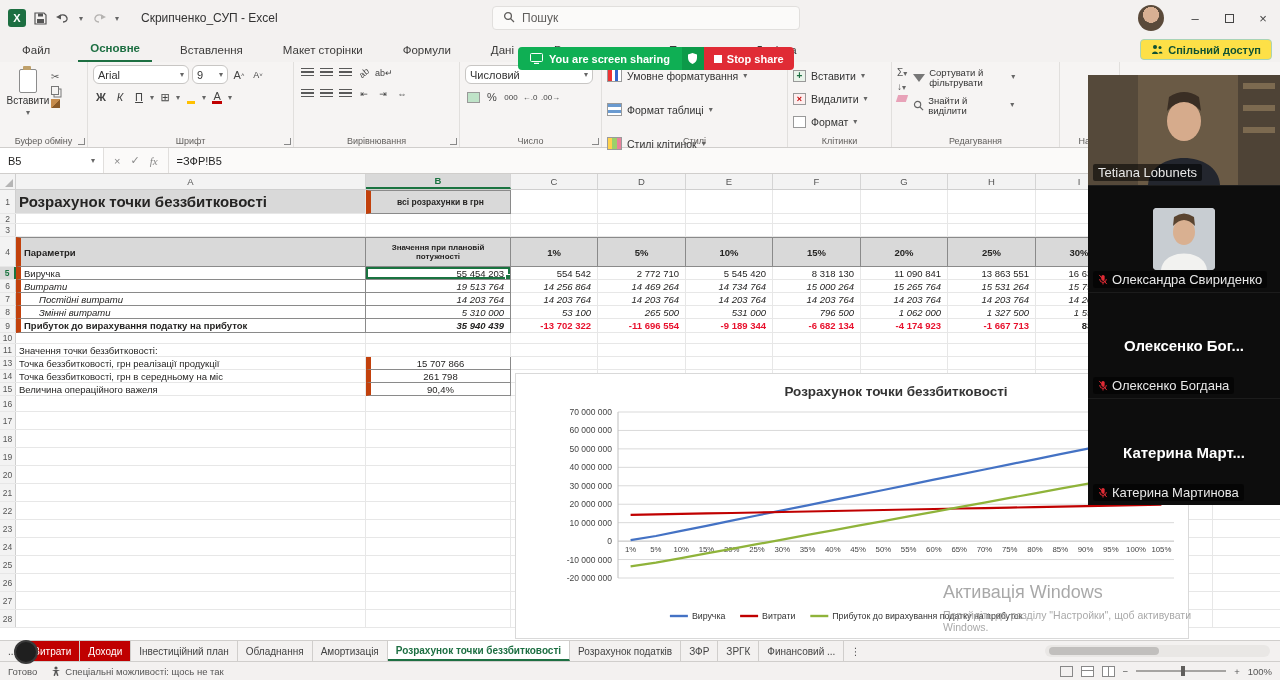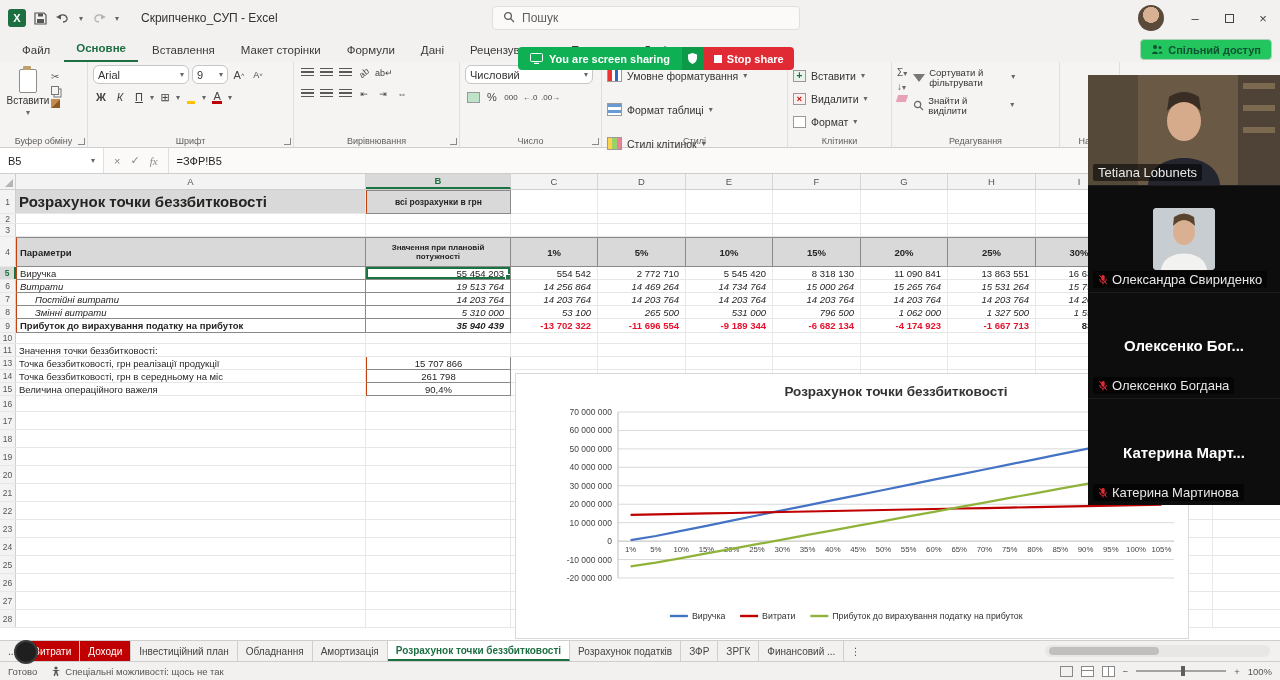--- a/index.html
+++ b/index.html
@@ -24,21 +24,21 @@
     background:radial-gradient(circle at 50% 38%, #d8b093 0 38%, #5a4a3a 39% 100%); }
   .win-btn { width:34px; height:36px; display:flex; align-items:center; justify-content:center;
     color:#444; font-size:13px; }
   .restore-ic { width:9px; height:9px; border:1px solid #444; position:relative; }
 
   
   .ribbon-tabs { height:26px; background:#f3f1f0; display:flex; align-items:flex-end;
     padding-left:10px; gap:2px; position:relative; }
   .rtab { padding:4px 12px 6px; font-size:11.5px; color:#3b3a39; white-space:nowrap; }
   .rtab.active { font-weight:bold; color:#1d6f42; border-bottom:2.5px solid #1d6f42; }
-  .collab-btn { position:absolute; right:8px; top:3px; height:21px; background:#22c55e;
+  .collab-btn { position:absolute; right:8px; top:3px; height:21px; background:#fde047;
     border:1px solid #a9d3b6; border-radius:4px; color:#0f5132; font-size:11px; font-weight:bold;
     display:flex; align-items:center; gap:5px; padding:0 10px; }
 
   
   .share-banner { position:absolute; left:518px; top:47px; display:flex; align-items:stretch;
     z-index:30; height:23px; font-size:11px; }
   .share-green { background:#0faf54; color:#fff; display:flex; align-items:center; gap:6px;
     padding:0 12px; border-radius:4px 0 0 4px; font-weight:bold; }
   .share-shield { background:#0c9a49; width:22px; display:flex; align-items:center; justify-content:center; }
   .share-stop { background:#e02b35; color:#fff; display:flex; align-items:center; gap:5px;
@@ -116,21 +116,21 @@
   .cell.red { color:#e8112d; }
   .cell.ind { padding-left:18px; }
   .cell.hdrbg { background:#d9d9d9; }
   .cell.hdr { background:#d9d9d9; font-weight:bold; }
   .cell.small { font-size:8px; }
   .cell.wrap { white-space:normal; text-align:center; line-height:1.15; }
   .cell.t-title { font-size:15px; font-weight:bold; overflow:visible; }
   .cell.t-sub { font-size:8.5px; font-weight:bold; }
   .cell.bx { border-right:1px solid #8a8a8a; border-bottom:1px solid #8a8a8a; margin-bottom:-1px; }
   .cell.bt { border-top:1px solid #8a8a8a; }
-  .cell.bl { border-left:1px solid #c2410c; }
+  .cell.bl { border-left:5px solid #c2410c; }
   .cell.selcell { box-shadow:inset 0 0 0 2px #1a7340; position:relative; }
   .cell.selcell:after { content:""; position:absolute; right:-2px; bottom:-2px; width:5px; height:5px;
     background:#1a7340; border:1px solid #fff; }
 
   
   .chart-box { position:absolute; left:515px; top:199px; width:674px; height:266px; background:#fff;
     border:1px solid #d9d9d9; z-index:5; }
   .watermark { position:absolute; left:943px; top:408px; z-index:6; color:#9a9a9a; opacity:.85;
     pointer-events:none; }
   .wm1 { font-size:18px; }
@@ -222,21 +222,21 @@
       <span class="tb-avatar"></span>
       <span class="win-btn">–</span>
       <span class="win-btn">
           <span class="restore-ic"></span>
         </span>
       <span class="win-btn">×</span>
     </div>
   </div>
 
   <div class="ribbon-tabs">
-    <div id="ribbon-tabs-holder" style="display:flex;align-items:flex-end;gap:2px;">
+    <div id="ribbon-tabs-holder" style="display:flex;align-items:flex-end;gap:16px;">
         <div class="rtab">Файл</div>
         <div class="rtab active">Основне</div>
         <div class="rtab">Вставлення</div>
         <div class="rtab">Макет сторінки</div>
         <div class="rtab">Формули</div>
         <div class="rtab">Дані</div>
         <div class="rtab">Рецензування</div>
         <div class="rtab">Подання</div>
         <div class="rtab">Довідка</div>
       </div>
@@ -889,20 +889,24 @@
           <polyline points="114.6,192.4 139.9,188.7 165.2,184.1 190.5,179.4 215.7,174.8 241.0,170.2 266.3,165.6 291.5,160.9 316.8,156.3 342.1,151.7 367.4,147.1 392.6,142.4 417.9,137.8 443.2,133.2 468.5,128.6 493.7,123.9 519.0,119.3 544.3,114.7 569.5,110.1 594.8,105.4 620.1,100.8 645.4,96.2" fill="none" stroke="#8fb33a" stroke-width="2.2"></polyline>
           <line x1="153.9" y1="242" x2="171.9" y2="242" stroke="#4472c4" stroke-width="2.4"></line>
           <text x="175.9" y="245" font-size="8.8" fill="#333">Виручка</text>
           <line x1="224.1" y1="242" x2="242.1" y2="242" stroke="#c00000" stroke-width="2.4"></line>
           <text x="246.1" y="245" font-size="8.8" fill="#333">Витрати</text>
           <line x1="294.29999999999995" y1="242" x2="312.29999999999995" y2="242" stroke="#8fb33a" stroke-width="2.4"></line>
           <text x="316.29999999999995" y="245" font-size="8.8" fill="#333">Прибуток до вирахування податку на прибуток</text>
         </svg>
     </div>
 
+    <div class="watermark">
+      <div class="wm1">Активація Windows</div>
+      <div class="wm2"><span>Перейдіть до розділу "Настройки", щоб активувати</span><br><span>Windows.</span></div>
+    </div>
   </div>
 
   <div class="sheet-tab-bar">
     <div id="sheet-tabs-holder" style="display:flex;align-items:stretch;">
         <div class="stab">...</div>
         <div class="stab red">Витрати</div>
         <div class="stab red">Доходи</div>
         <div class="stab">Інвестиційний план</div>
         <div class="stab">Обладнання</div>
         <div class="stab">Амортизація</div>

